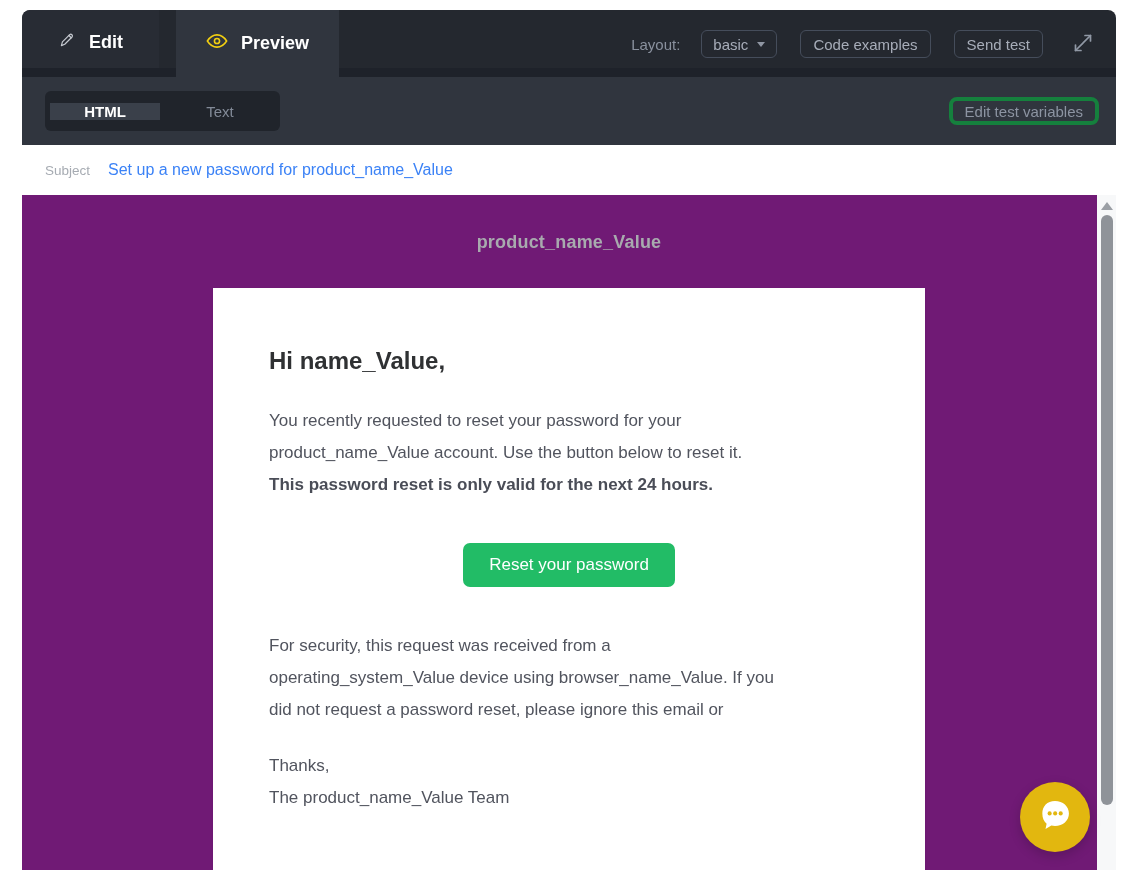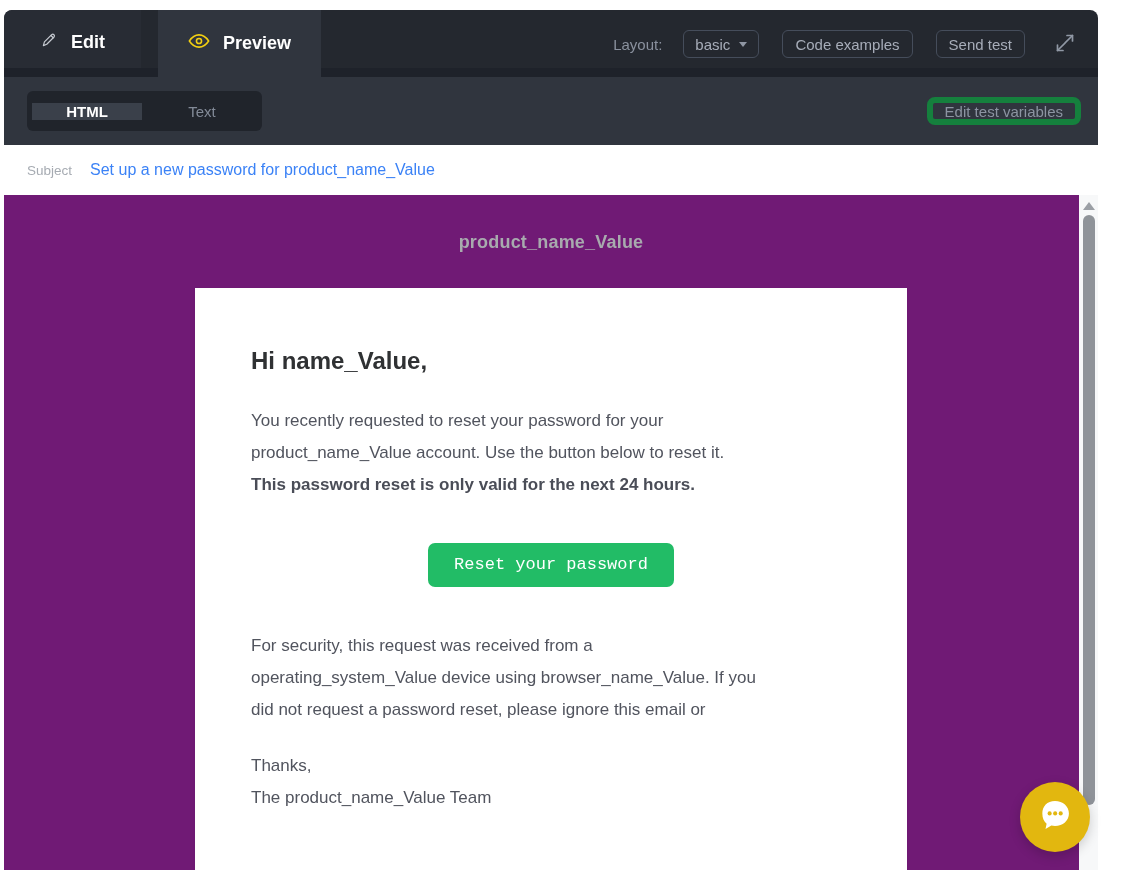--- a/index.html
+++ b/index.html
@@ -1,18 +1,18 @@
 <!DOCTYPE html>
 <html><head>
 <meta charset="utf-8">
 <style>
   * { margin:0; padding:0; box-sizing:border-box; }
   html,body { width:1123px; height:870px; background:#ffffff; overflow:hidden;
               font-family:"Liberation Sans", sans-serif; }
-  .app { position:absolute; left:4px; top:10px; width:1094px; }
+  .app { position:absolute; left:22px; top:10px; width:1094px; }
 
   
   .tr1 { height:67px; display:flex; align-items:stretch;
          background:linear-gradient(#24282F 58px, #1E222A 58px);
          border-radius:8px 8px 0 0; overflow:hidden; }
   .tab { display:flex; align-items:center; gap:13px; font-size:18px; font-weight:bold;
          color:#ffffff; cursor:pointer; }
   .tab-edit { height:58px; padding:6px 36px 0; background:#282C34; border-radius:8px 0 0 0; }
   .tab-preview { height:67px; margin-left:17px; padding:0 30px; background:#30353E; }
   .tr1-right { margin-left:auto; height:58px; display:flex; align-items:center;
@@ -32,21 +32,21 @@
   
   .tr2 { height:68px; background:#30353E; display:flex; align-items:center;
          padding:0 17px 0 23px; }
   .ftabs { display:flex; align-items:center; height:40px; background:#20242B;
            border-radius:6px; overflow:hidden; }
   .fbar { width:5px; background:#F5CE0F; }
   .ftab { display:flex; align-items:center; justify-content:center; font-size:15px;
           cursor:pointer; }
   .ftab-html { width:110px; background:#3A404A; color:#ffffff; font-weight:bold; }
   .ftab-text { width:120px; color:#828A97; }
-  .ghost { margin-left:auto; background:transparent; border:6px solid #15803d;
+  .ghost { margin-left:auto; background:transparent; border:4px solid #15803d;
            border-radius:8px; height:28px; padding:0 12px; color:#8C94A2; font-size:15px;
            cursor:pointer; font-family:inherit; }
 
   
   .subject-row { height:50px; background:#ffffff; display:flex; align-items:center;
                  padding-left:23px; }
   .subject-label { color:#A6ABB2; font-size:13.5px; margin-right:18px; }
   .subject-value { color:#3b82f6; font-size:16px; }
 
   
@@ -57,21 +57,21 @@
           padding:58px 56px 0; box-shadow:0 1px 3px rgba(0,0,0,0.05); }
   .card h1 { font-size:24px; line-height:29px; font-weight:bold; color:#2F3133;
              margin:0 0 30px; }
   .card p { font-size:17px; line-height:32px; color:#51545E; }
   .line { display:block; }
   .p1 { margin-bottom:42px; }
   .p1 strong { font-weight:bold; color:#4A4D57; }
   .btn-row { text-align:center; margin-bottom:43px; }
   .green-btn { display:inline-block; background:#22BC66; color:#ffffff; font-size:17px;
                line-height:20px; padding:12px 26px; border-radius:7px; text-decoration:none;
-               font-family:Liberation Mono, monospace; border:none; cursor:pointer; }
+               font-family:Liberation Sans, sans-serif; border:none; cursor:pointer; }
   .p2 { margin-bottom:24px; }
   .email-link { color:#3869D4; text-decoration:underline; cursor:pointer; }
 
   
   .sb-track { position:absolute; top:0; right:0; width:19px; height:675px; background:#F7F8F9; }
   .sb-arrow { position:absolute; top:7px; left:4px; width:0; height:0;
               border-left:6px solid transparent; border-right:6px solid transparent;
               border-bottom:8px solid #9B9FA5; cursor:pointer; }
   .sb-thumb { position:absolute; top:20px; left:4px; width:12px; height:590px;
               background:#8F9399; border-radius:6px; cursor:pointer; }

